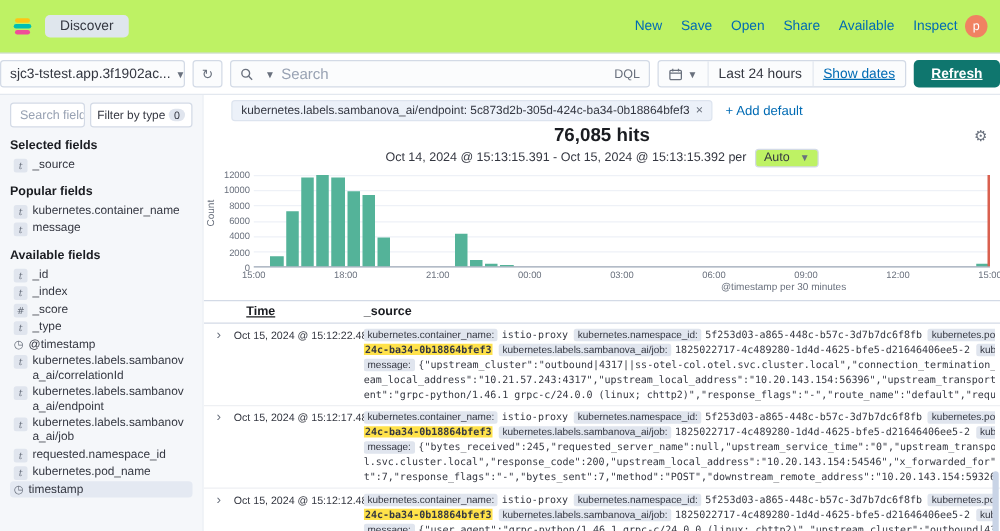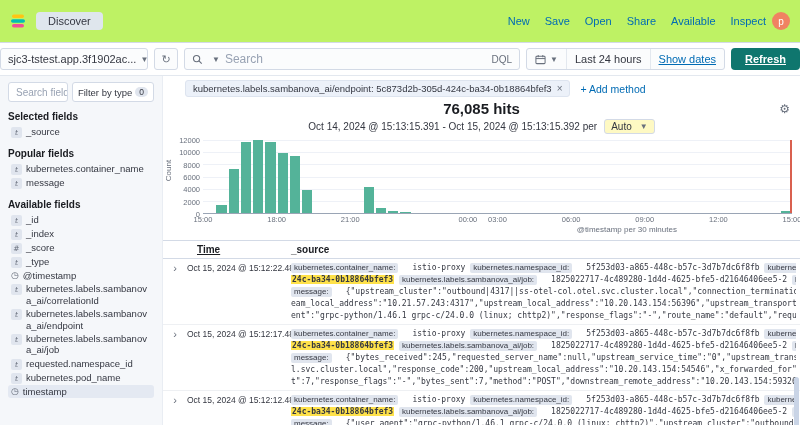--- a/index.html
+++ b/index.html
@@ -48,21 +48,21 @@
   
   .main { flex:1; display:flex; flex-direction:column; background:#fff; position:relative; overflow:hidden; }
   .filterbar { display:flex; align-items:center; gap:10px; padding:4px 8px 3px 22px; }
   .filter-pill { display:flex; align-items:center; gap:5px; background:#ecf1f9; border:1px solid #dde4ef; border-radius:3px; padding:2px 7px; font-size:9.5px; color:#343741; }
   .pill-x { color:#69707d; font-size:10px; cursor:pointer; }
   .add-filter { color:#006BB4; font-size:10.5px; cursor:pointer; }
 
   .hits { text-align:center; }
   .hits-count { font-size:15px; font-weight:bold; color:#1a1c21; }
   .hits-sub { display:flex; justify-content:center; align-items:center; gap:7px; margin-top:2px; font-size:10px; color:#343741; }
-  .interval-select { border:1px solid #d3dae6; border-radius:3px; background:#fef9c3; padding:1px 6px; font-size:10px; display:flex; align-items:center; gap:4px; }
+  .interval-select { border:1px solid #d3dae6; border-radius:3px; background:#bef264; padding:1px 6px; font-size:10px; display:flex; align-items:center; gap:4px; }
   .gear { position:absolute; right:10px; top:26px; color:#69707d; font-size:12px; cursor:pointer; }
 
   .chart-flex { display:flex; height:74px; margin:6px 8px 0 4px; }
   .yaxis { width:36px; position:relative; }
   .ylabel { position:absolute; left:-9px; top:26px; transform:rotate(-90deg); transform-origin:center; font-size:8px; color:#69707d; }
   .ytick { position:absolute; right:3px; transform:translateY(-50%); font-size:7.5px; color:#69707d; }
   .plot { flex:1; position:relative; border-bottom:1px solid #9aa5b5; }
   .gridline { position:absolute; left:0; right:0; height:1px; background:#eef1f7; }
   .bar { position:absolute; bottom:0; }
   .now-line { position:absolute; top:0; bottom:0; width:2px; left:calc(100% - 2px); }
@@ -75,21 +75,21 @@
   .dtable { flex:1; margin-top:4px; border-top:1px solid #d3dae6; overflow:hidden; }
   .thead { display:flex; align-items:center; padding:3px 0; border-bottom:1px solid #d3dae6; font-size:10px; font-weight:bold; color:#1a1c21; }
   .col-exp { width:24px; }
   .col-time { width:104px; padding-left:10px;text-decoration:underline; }
   .col-source { flex:1; }
   .drow { display:flex; padding:3px 0 2px; border-bottom:1px solid #eef0f3; }
   .expander { width:24px; text-align:center; color:#69707d; font-size:11px; cursor:pointer; }
   .time-cell { width:104px; font-size:8.5px; color:#343741; white-space:nowrap; padding-top:1px; }
   .src-cell { flex:1; overflow:hidden; padding-right:4px; }
   .src-line { white-space:nowrap; overflow:hidden; height:12px; line-height:12px; font-family:"DejaVu Sans Mono",monospace; font-size:8px; color:#343741; }
-  .fbadge { display:inline-block; background:#e0e5ee; border-radius:2px; padding:0 3px; margin-right:14px; font-family:"Liberation Sans",sans-serif; font-size:8px; color:#343741; height:10px; line-height:10px; vertical-align:middle; cursor:pointer; }
+  .fbadge { display:inline-block; background:#e0e5ee; border-radius:2px; padding:0 3px; margin-right:3px; font-family:"Liberation Sans",sans-serif; font-size:8px; color:#343741; height:10px; line-height:10px; vertical-align:middle; cursor:pointer; }
   .hl { background:#FFE24A; font-weight:bold; padding:0 1px; }
   .scroll-thumb { position:absolute; right:1px; bottom:0; width:5px; height:62px; background:#c9d4e6; border-radius:3px; }
 </style>
 </head>
 <body>
 
 <header class="topbar">
   <svg width="16" height="16" viewBox="0 0 16 16">
     <rect x="2" y="1.5" width="12" height="3.6" rx="1.8" fill="#FEC514"></rect>
     <rect x="1" y="6.2" width="14" height="3.6" rx="1.8" fill="#00BFB3"></rect>
@@ -219,21 +219,21 @@
       </div>
   </aside>
 
   <main class="main">
 
     <div class="filterbar">
       <span class="filter-pill">
         <span>kubernetes.labels.sambanova_ai/endpoint: 5c873d2b-305d-424c-ba34-0b18864bfef3</span>
         <span class="pill-x">×</span>
       </span>
-      <span class="add-filter">+ Add method</span>
+      <span class="add-filter">+ Add default</span>
     </div>
 
     <div class="hits">
       <div class="hits-count">76,085 hits</div>
       <div class="hits-sub">
         <span>Oct 14, 2024 @ 15:13:15.391 - Oct 15, 2024 @ 15:13:15.392 per</span>
         <span class="interval-select">
           <span>Auto</span>
           <span class="chev">▼</span>
         </span>
@@ -272,21 +272,21 @@
           <div class="bar" style="left: calc(31.25% + 1px); width: calc(2.08333% - 2px); height: 2.91667%; background: rgb(84, 179, 153);"></div>
           <div class="bar" style="left: calc(33.3333% + 1px); width: calc(2.08333% - 2px); height: 1.25%; background: rgb(84, 179, 153);"></div>
           <div class="bar" style="left: calc(97.9167% + 1px); width: calc(2.08333% - 2px); height: 3.33333%; background: rgb(84, 179, 153);"></div>
           <div class="now-line" style="background: rgb(217, 96, 79);"></div>
         </div>
     </div>
     <div class="xticks">
         <span class="xtick" style="left: 0%;">15:00</span>
         <span class="xtick" style="left: 12.5%;">18:00</span>
         <span class="xtick" style="left: 25%;">21:00</span>
-        <span class="xtick" style="left: 37.5%; margin-left: 44px;">00:00</span>
+        <span class="xtick" style="left: 37.5%;">00:00</span>
         <span class="xtick" style="left: 50%;">03:00</span>
         <span class="xtick" style="left: 62.5%;">06:00</span>
         <span class="xtick" style="left: 75%;">09:00</span>
         <span class="xtick" style="left: 87.5%;">12:00</span>
         <span class="xtick" style="left: 100%;">15:00</span>
       </div>
     <div class="xcaption-row">
       <span class="xcaption">@timestamp per 30 minutes</span>
     </div>
 

